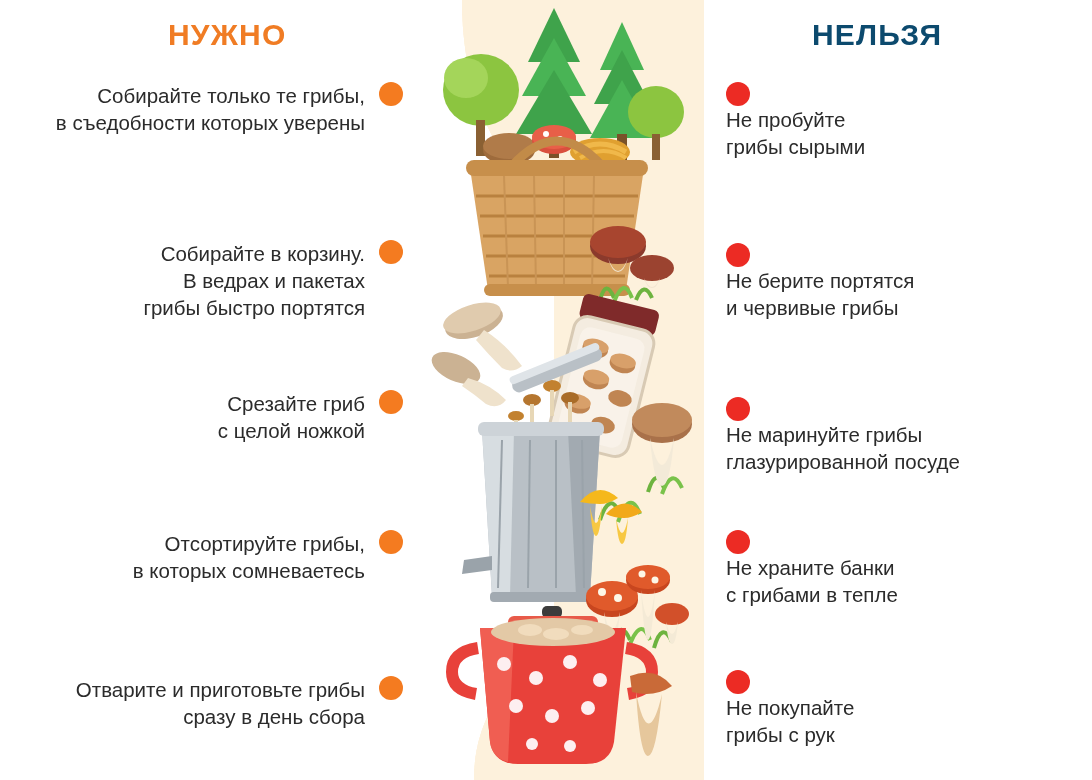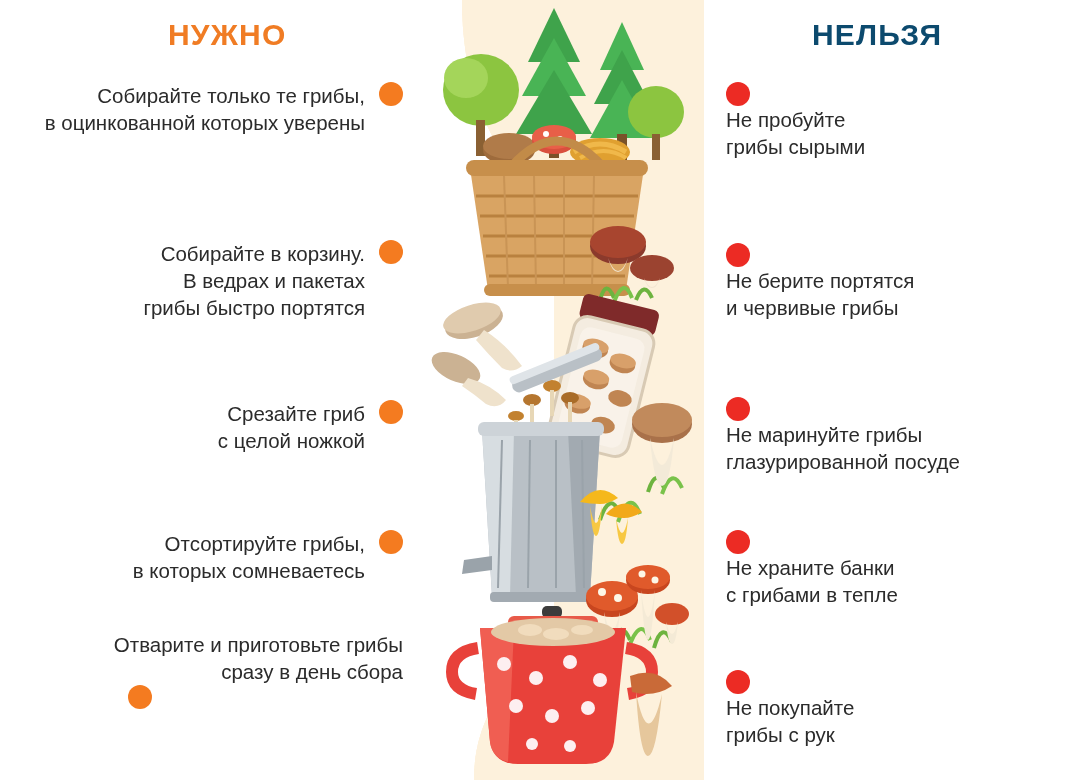--- a/index.html
+++ b/index.html
@@ -77,23 +77,23 @@
     font-size: 20.5px;
     line-height: 1.32;
     color: #2b2b2b;
   }
   .row.left  .txt { text-align: right; }
   .row.right .txt { text-align: left; }
 
   
   #l1 { top: 82px;  }
   #l2 { top: 240px; }
-  #l3 { top: 400px; }
+  #l3 { top: 390px; }
   #l4 { top: 530px; }
-  #l5 { top: 631px; flex-direction: column; }
+  #l5 { top: 676px; }
 
   #r1 { top: 82px;  }
   #r2 { top: 243px; }
   #r3 { top: 397px; }
   #r4 { top: 530px; }
   #r5 { top: 670px; }
 
   
   .art {
     position: absolute;
@@ -126,21 +126,21 @@
                C291 430 230 380 226 270 C222 170 262 80 268 0 Z" fill="#ffffff" opacity="0"></path>
     </svg>
   </div>
 
   <div class="heading heading-left">НУЖНО</div>
   <div class="heading heading-right">НЕЛЬЗЯ</div>
 
   <div class="row left" id="l1">
     <div class="txt">
       <div>Собирайте только те грибы,</div>
-      <div>в оцинкованной которых уверены</div>
+      <div>в съедобности которых уверены</div>
     </div>
     <div class="bullet orange"></div>
   </div>
 
   <div class="row left" id="l2">
     <div class="txt">
       <div>Собирайте в корзину.</div>
       <div>В ведрах и пакетах</div>
       <div>грибы быстро портятся</div>
     </div>

